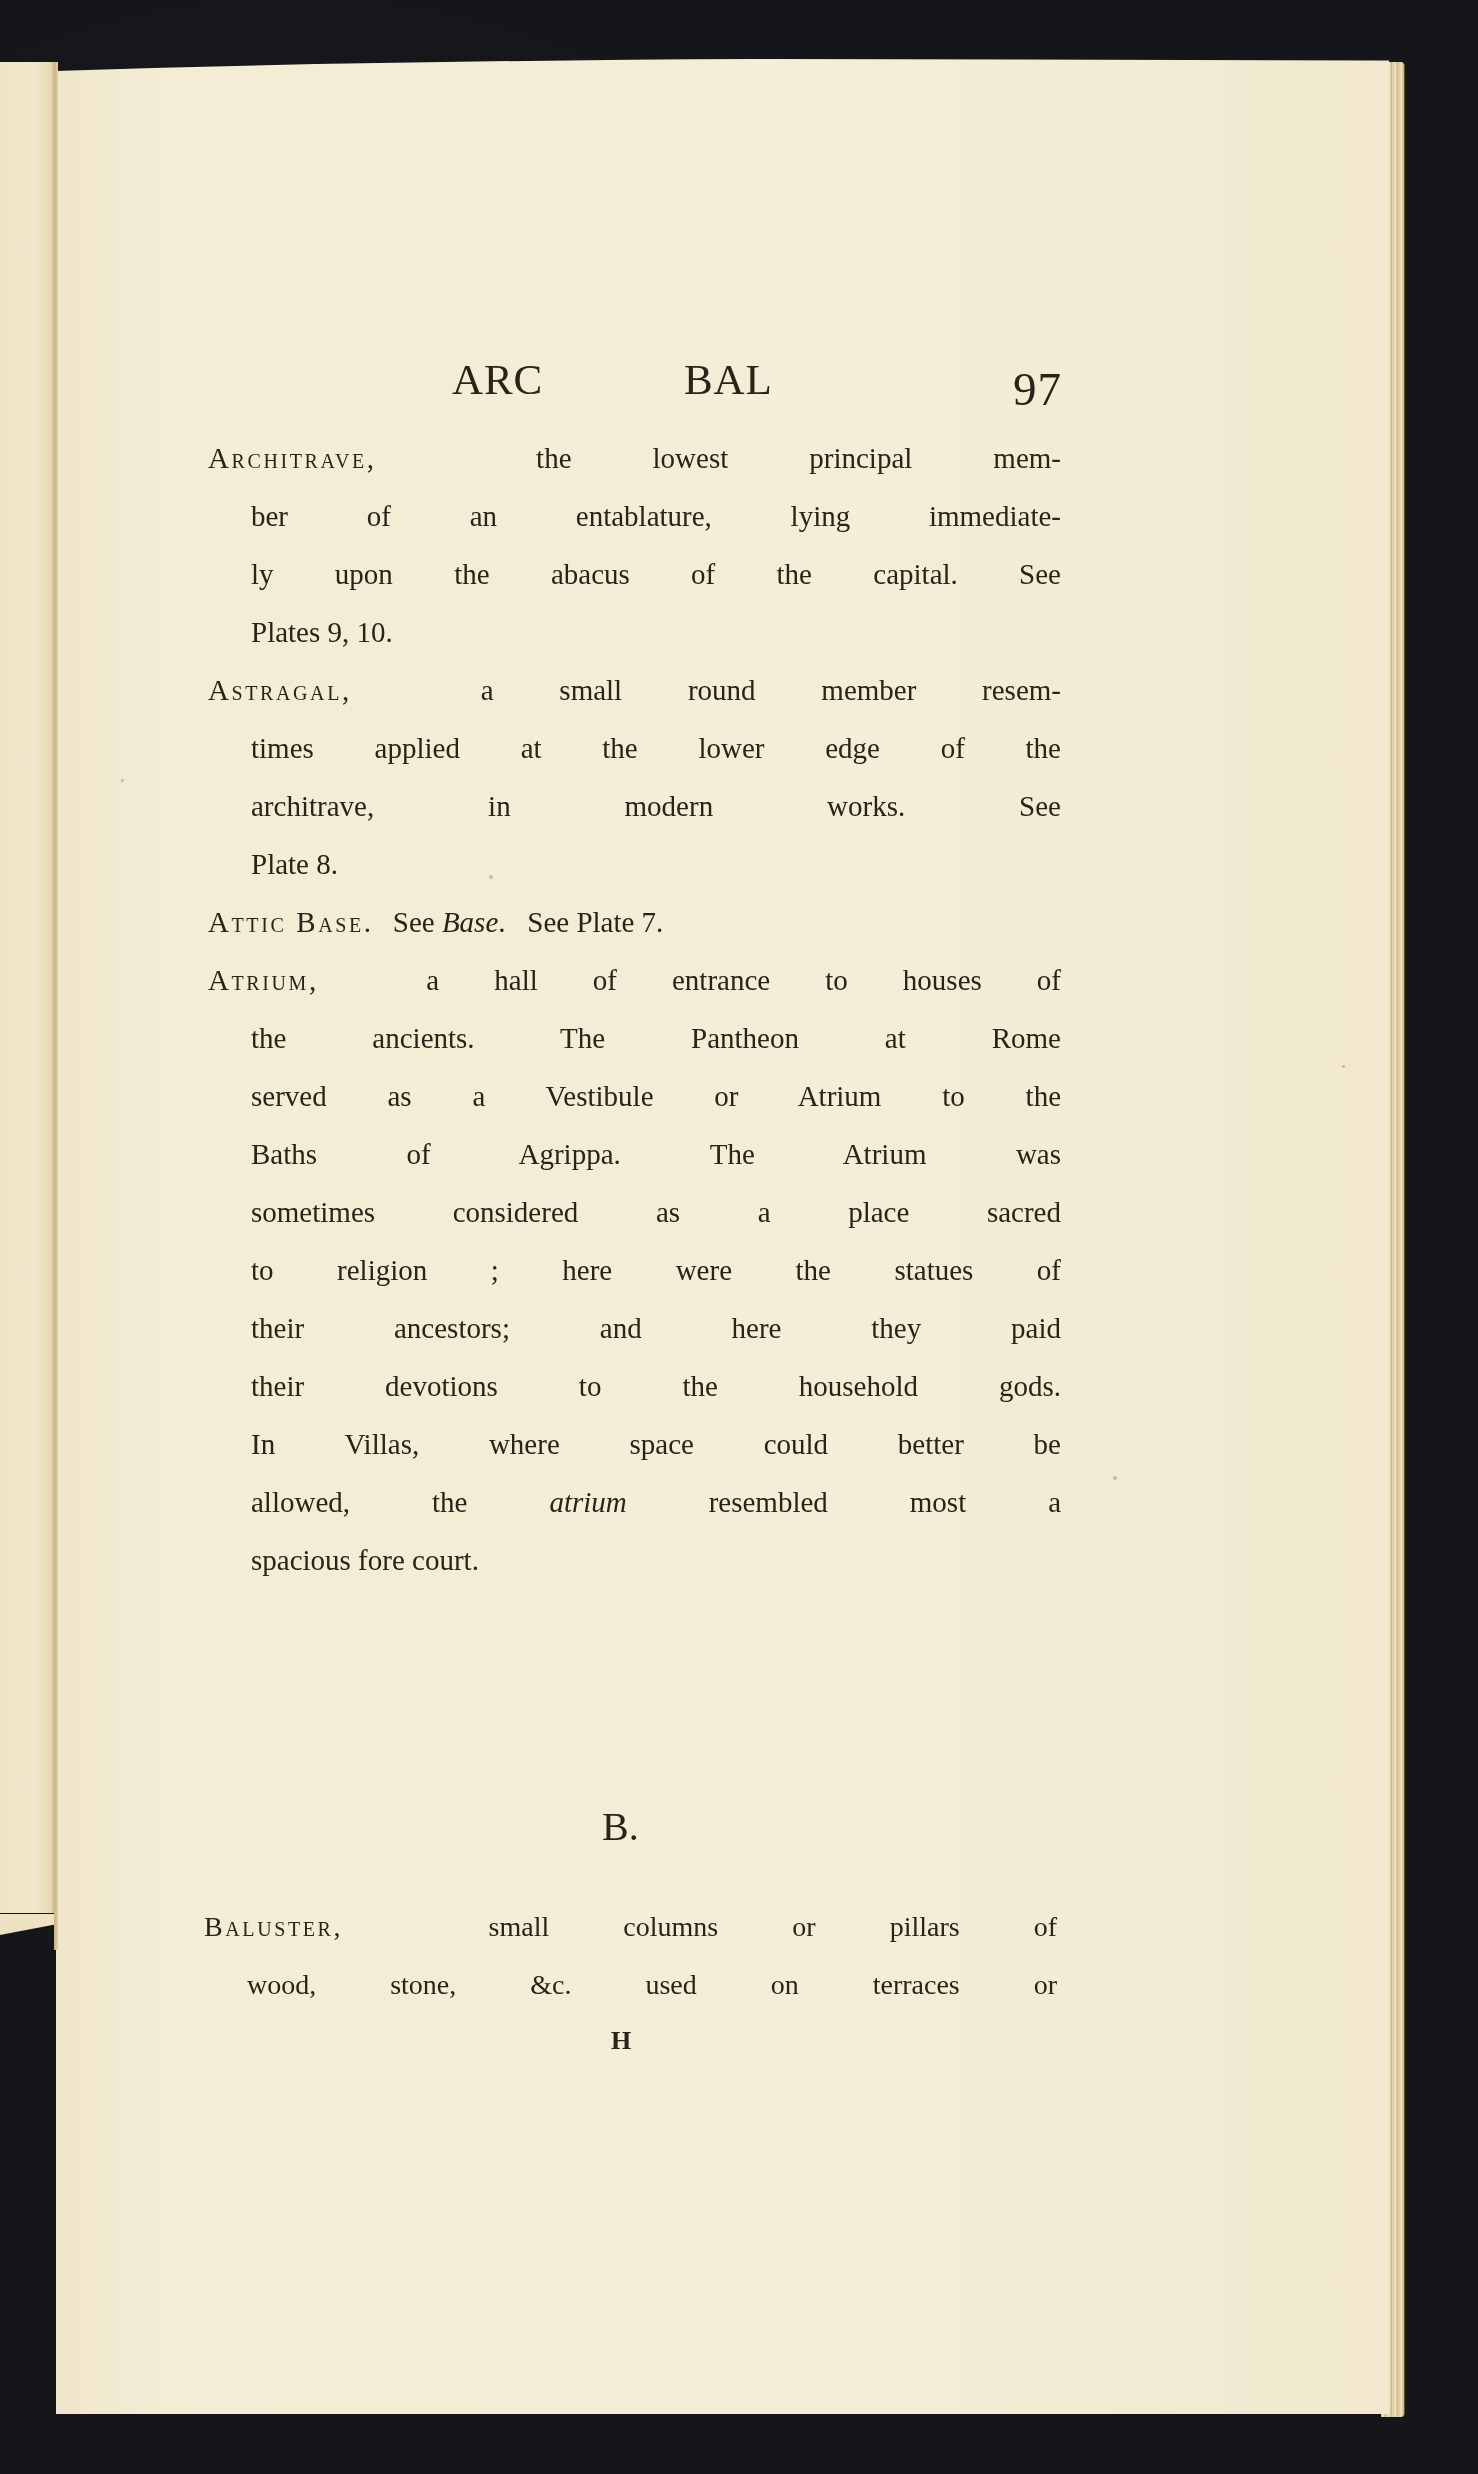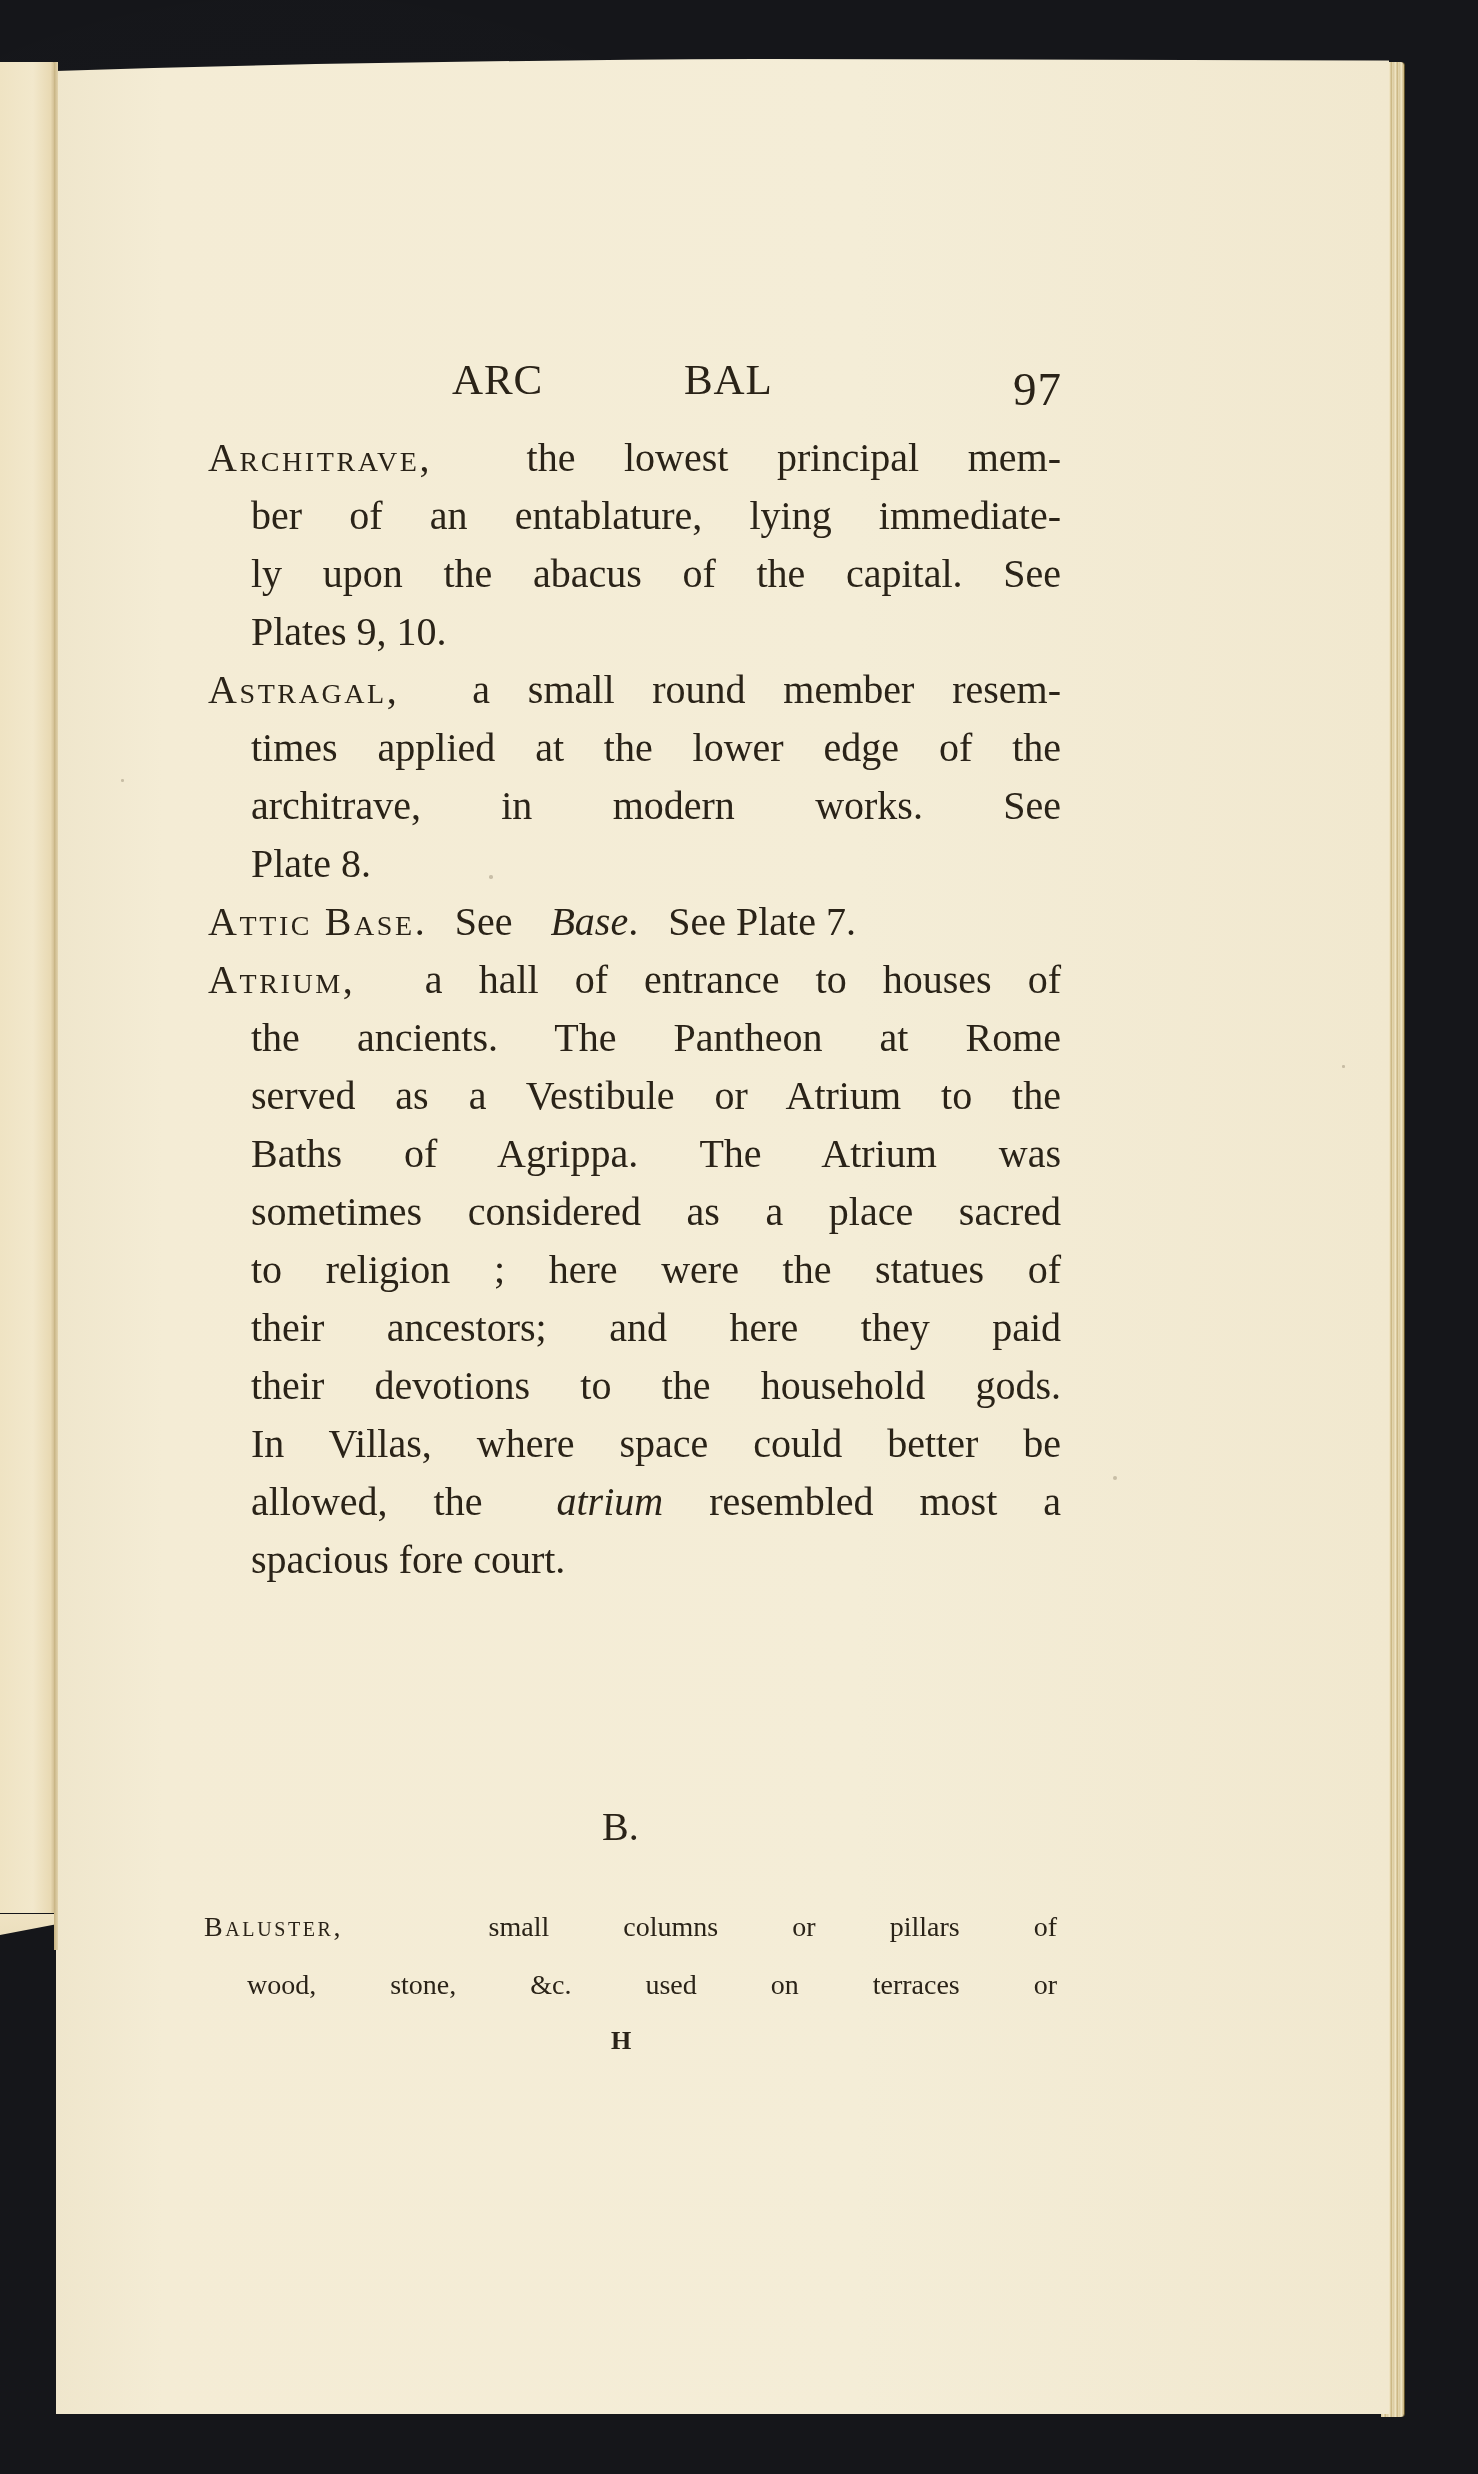--- a/index.html
+++ b/index.html
@@ -47,29 +47,29 @@
   .running-head {
     position: absolute; top: 355px; left: 0; width: 1478px; height: 61px;
     font-size: 43px; letter-spacing: 0.9px;
   }
   .rh-left { position: absolute; left: 452px; top: 0; }
   .rh-center { position: absolute; left: 684px; top: 0; }
   .rh-page { position: absolute; left: 1013px; top: 7px; font-size: 47px; }
 
   .entries {
     position: absolute; left: 208px; top: 429px; width: 853px;
-    font-size: 40px; line-height: 58px;
+    font-size: 29px; line-height: 58px;
   }
   .entry { margin: 0; }
   .line { display: block; white-space: nowrap; text-align: justify; text-align-last: justify; }
   .line.first { padding-left: 0; }
   .line.cont { padding-left: 43px; }
   .line.last { text-align-last: left; }
   .sc { font-variant: small-caps; letter-spacing: 2.6px; }
-  .it { font-style: italic; margin-left: 28px; }
+  .it { font-style: italic; }
   .section-letter {
     position: absolute; left: 0; width: 1478px; top: 1803px; text-align: center;
     font-size: 40px; padding-left: 0;
   }
   .section-letter span { position: absolute; left: 602px; }
   .entries-b {
     position: absolute; left: 204px; top: 1898px; width: 853px;
     font-size: 28px; line-height: 58px;
   }
   .signature {

